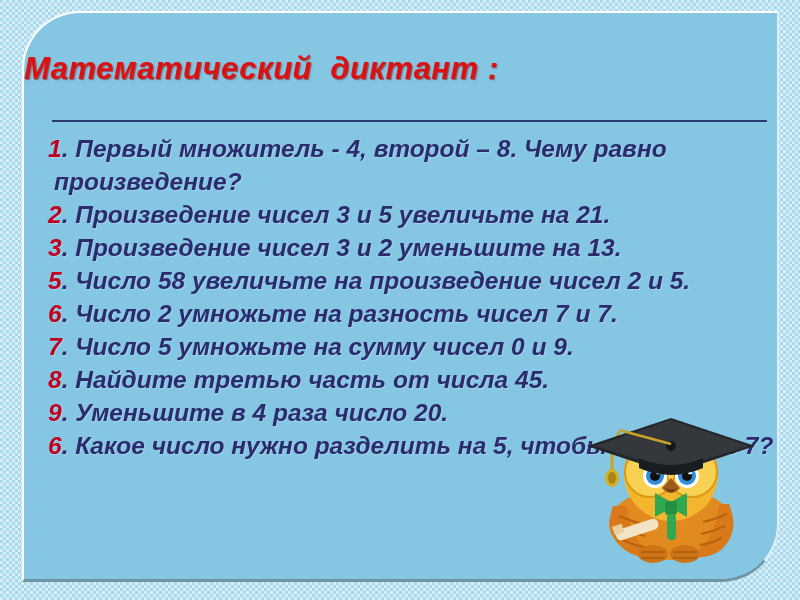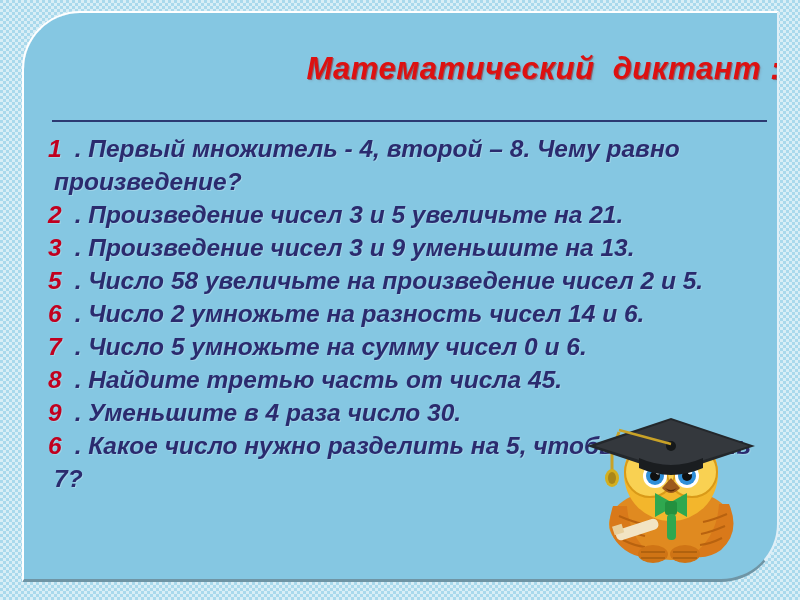--- a/index.html
+++ b/index.html
@@ -60,21 +60,21 @@
     border-bottom-color: transparent;
     pointer-events: none;
   }
 
   
   .title {
     position: absolute;
     left: 0;
     top: 38px;
     width: 757px;
-    text-align: right;
+    text-align: left;
     font-size: 31px;
     font-weight: bold;
     font-style: italic;
     letter-spacing: .5px;
     color: #dd1111;
     text-shadow: 1px 1px 0 rgba(140,0,0,.45), 2px 2px 2px rgba(120,140,160,.35);
     white-space: pre;
   }
 
   
@@ -108,21 +108,20 @@
     white-space: normal;
     text-shadow: 1px 1px 0 rgba(255,255,255,.22);
   }
   .qnum {
     color: #c1001f;
     font-weight: bold;
     font-style: italic;
   }
   .qdot {
     color: #2b2b6e;
-    margin-left: 13px;
   }
 
   
   .owl {
     position: absolute;
     right: 8px;
     bottom: 8px;
     width: 190px;
     height: 165px;
     pointer-events: none;
@@ -140,36 +139,36 @@
     <div class="rule"></div>
 
     <ol class="qlist">
       <li class="qitem">
         <span class="qnum">1</span><span class="qdot">. Первый множитель - 4, второй – 8. Чему равно произведение?</span>
       </li>
       <li class="qitem">
         <span class="qnum">2</span><span class="qdot">. Произведение чисел 3 и 5 увеличьте на 21.</span>
       </li>
       <li class="qitem">
-        <span class="qnum">3</span><span class="qdot">. Произведение чисел 3 и 9 уменьшите на 13.</span>
+        <span class="qnum">3</span><span class="qdot">. Произведение чисел 3 и 2 уменьшите на 13.</span>
       </li>
       <li class="qitem">
         <span class="qnum">5</span><span class="qdot">.  Число 58 увеличьте на произведение чисел 2 и 5.</span>
       </li>
       <li class="qitem">
-        <span class="qnum">6</span><span class="qdot">.  Число 2 умножьте на разность чисел 14 и 6.</span>
-      </li>
-      <li class="qitem">
-        <span class="qnum">7</span><span class="qdot">.  Число 5 умножьте на сумму чисел 0 и 6.</span>
+        <span class="qnum">6</span><span class="qdot">.  Число 2 умножьте на разность чисел 7 и 7.</span>
+      </li>
+      <li class="qitem">
+        <span class="qnum">7</span><span class="qdot">.  Число 5 умножьте на сумму чисел 0 и 9.</span>
       </li>
       <li class="qitem">
         <span class="qnum">8</span><span class="qdot">. Найдите третью часть от числа 45.</span>
       </li>
       <li class="qitem">
-        <span class="qnum">9</span><span class="qdot">.  Уменьшите в 4 раза число 30.</span>
+        <span class="qnum">9</span><span class="qdot">.  Уменьшите в 4 раза число 20.</span>
       </li>
       <li class="qitem">
         <span class="qnum">6</span><span class="qdot">. Какое число нужно разделить на 5, чтобы получить 7?</span>
       </li>
     </ol>
 
     <svg class="owl" viewBox="0 0 190 165">
 
       <path d="M40 26 L33 46 L33 66" stroke="#c9a227" stroke-width="3" fill="none"></path>
       <ellipse cx="33" cy="72" rx="7" ry="9" fill="#d4af1f"></ellipse>

